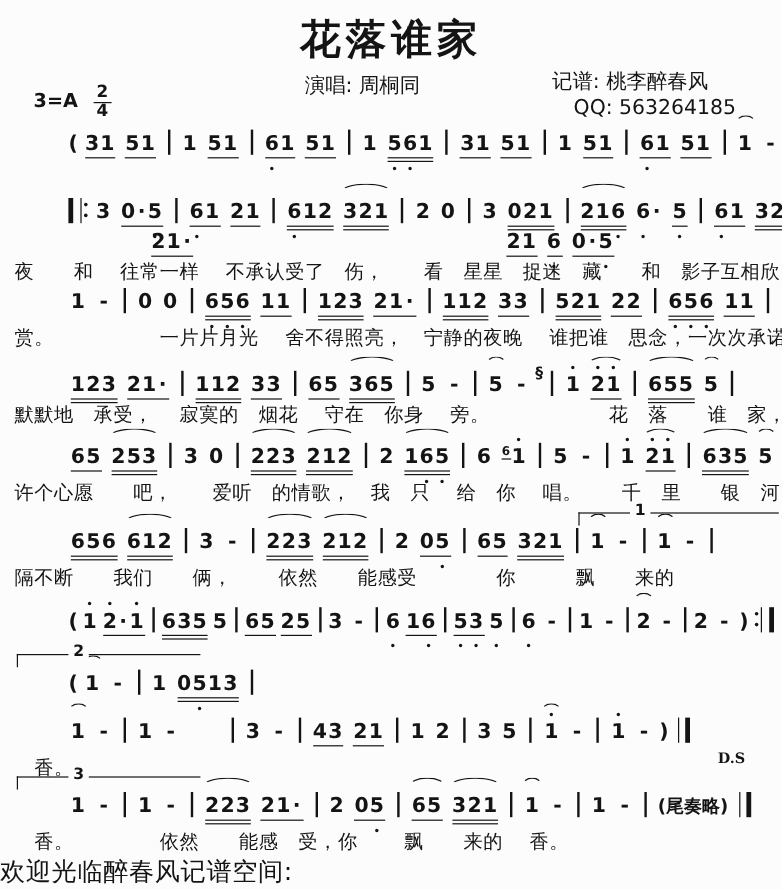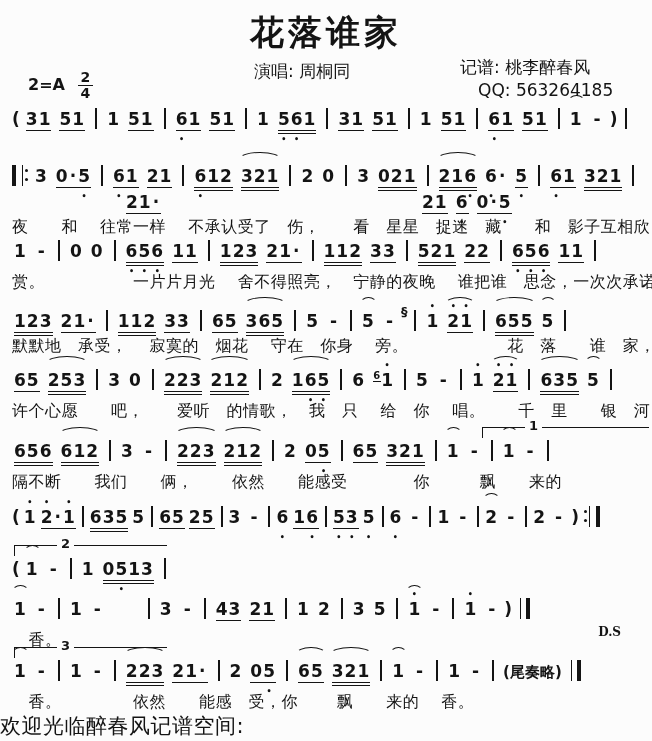--- a/index.html
+++ b/index.html
@@ -14,21 +14,21 @@
   .qq{top:80px;left:478px;}
   .keysig{position:absolute;top:70px;left:28px;font-size:16px;font-weight:bold;}
   .meter{display:inline-block;vertical-align:middle;text-align:center;margin-left:7px;line-height:1.05;font-size:14px;}
   .meter .num{display:block;border-bottom:1.6px solid #141414;padding:0 3px;}
   .meter .den{display:block;}
   
   #score{position:absolute;left:0;top:0;right:0;bottom:0;}
   .line{position:absolute;left:10px;right:2px;}
   .line1{top:108px}.line2{top:165px}.line3{top:240px}.line4{top:304px}.line5{top:369px}
   .line6{top:440px}.line7{top:506px}.line8{top:558px}.line9{top:598px}.line10{top:660px}
-  .notes{font-weight:bold;font-size:17px;white-space:nowrap;}
+  .notes{font-weight:bold;font-size:17px;white-space:nowrap;margin-left:45px;}
   .tok{display:inline-block;position:relative;margin:0 4px;letter-spacing:1px;padding-bottom:1px;}
   .line7 .tok{margin:0 2px;}
   .u1{border-bottom:1.7px solid #141414;}
   .u2{border-bottom:1.7px solid #141414;}
   .u2::after{content:"";position:absolute;left:0;right:0;bottom:-4px;border-bottom:1.7px solid #141414;}
   .c{position:relative;display:inline-block;}
   .da::before{content:"•";position:absolute;top:-9px;left:50%;transform:translateX(-50%);font-size:8px;}
   .db::after{content:"•";position:absolute;bottom:-15px;left:50%;transform:translateX(-50%);font-size:8px;}
   .aug{margin:0 1px;}
   .gr{font-size:10px;vertical-align:7px;border-bottom:1px solid #141414;}
@@ -69,21 +69,21 @@
 </style>
 </head>
 <body>
 
 <div id="page">
   <div class="title">花落谁家</div>
   <div class="credit notator">记谱: 桃李醉春风</div>
   <div class="credit singer">演唱: 周桐同</div>
   <div class="credit qq">QQ: 563264185</div>
   <div class="keysig">
-    <span>2=A</span>
+    <span>3=A</span>
     <span class="meter">
       <span class="num">2</span>
       <span class="den">4</span>
     </span>
   </div>
   <div id="score">
       <div class="line line1">
         <div class="notes"><span class="paren">(</span><span class="tok u1"><span class="c">3</span><span class="c">1</span></span><span class="tok u1"><span class="c">5</span><span class="c">1</span></span><span class="bar"></span><span class="tok"><span class="c">1</span></span><span class="tok u1"><span class="c">5</span><span class="c">1</span></span><span class="bar"></span><span class="tok u1"><span class="c db">6</span><span class="c">1</span></span><span class="tok u1"><span class="c">5</span><span class="c">1</span></span><span class="bar"></span><span class="tok"><span class="c">1</span></span><span class="tok u2"><span class="c db">5</span><span class="c db">6</span><span class="c">1</span></span><span class="bar"></span><span class="tok u1"><span class="c">3</span><span class="c">1</span></span><span class="tok u1"><span class="c">5</span><span class="c">1</span></span><span class="bar"></span><span class="tok"><span class="c">1</span></span><span class="tok u1"><span class="c">5</span><span class="c">1</span></span><span class="bar"></span><span class="tok u1"><span class="c db">6</span><span class="c">1</span></span><span class="tok u1"><span class="c">5</span><span class="c">1</span></span><span class="bar"></span><span class="tok arc"><span class="c">1</span></span><span class="dash">-</span><span class="paren">)</span><span class="bar"></span></div>
       </div>
       <div class="line line2">

